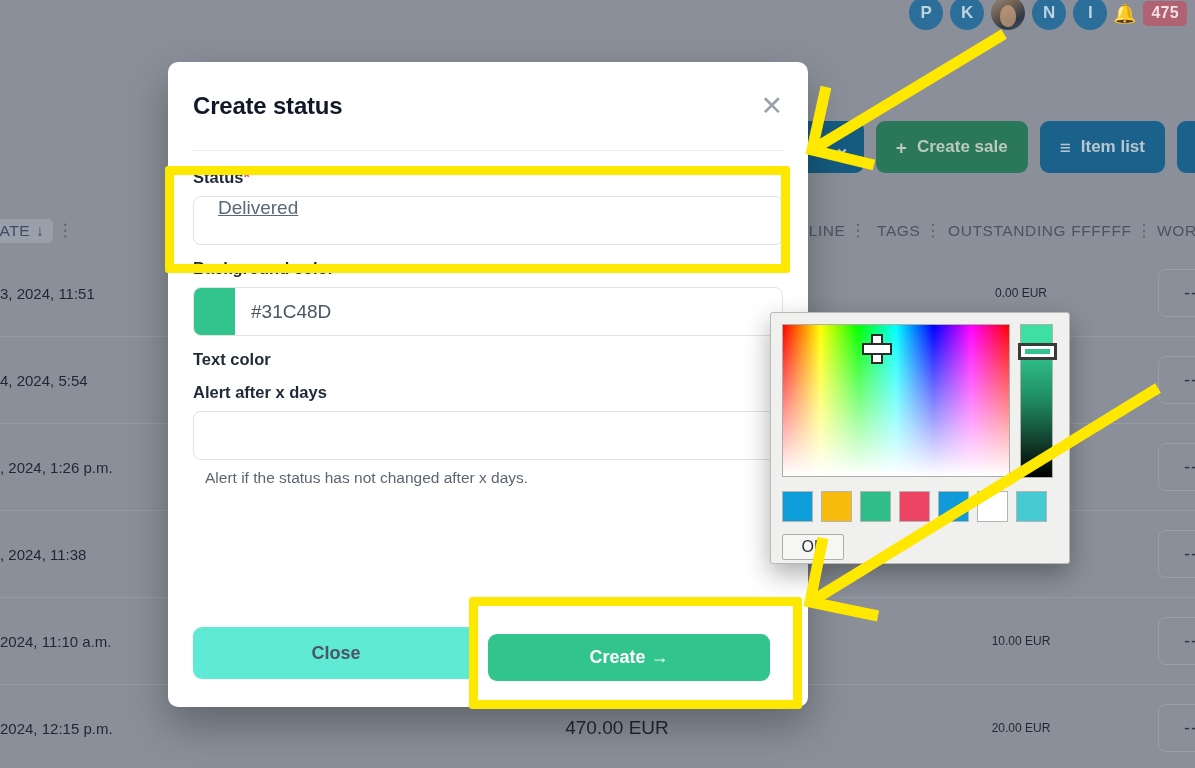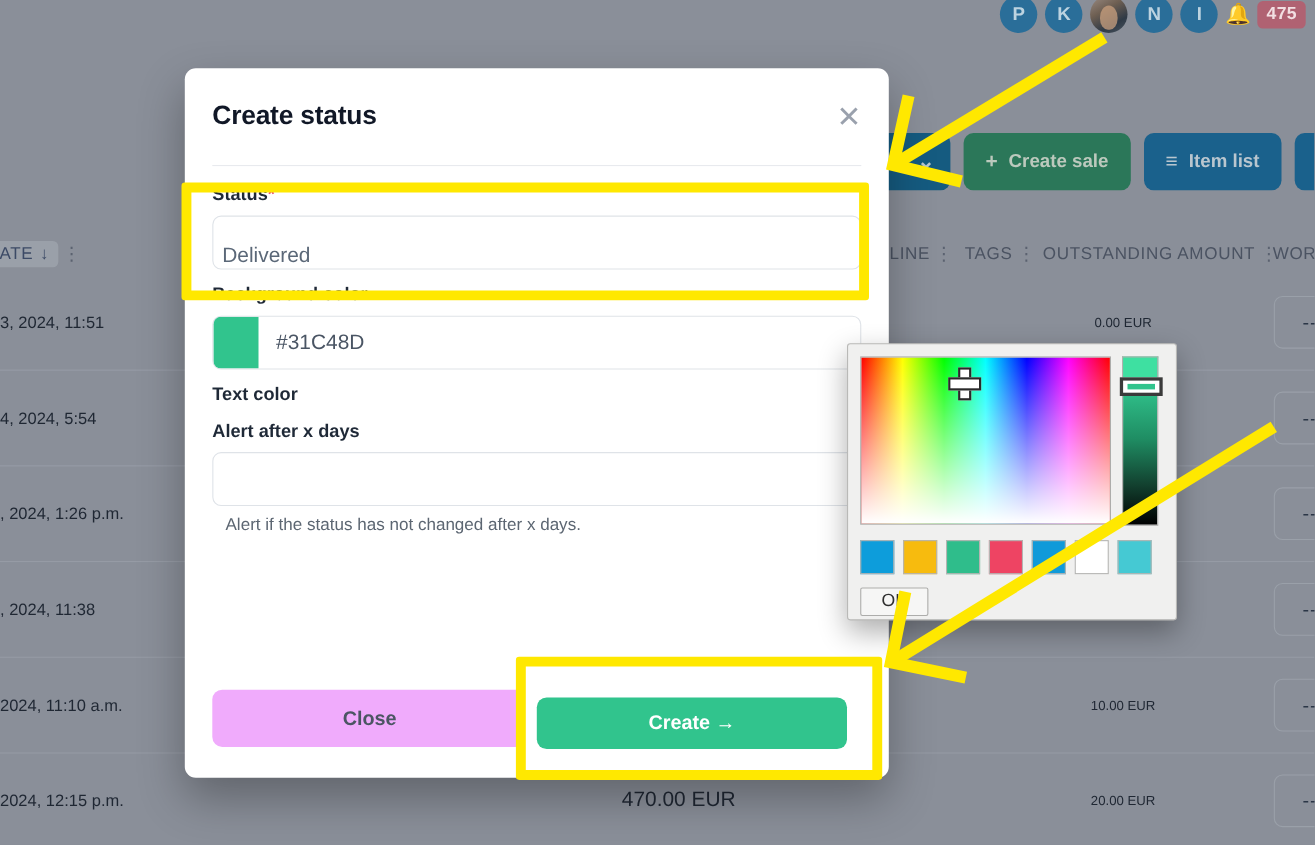--- a/index.html
+++ b/index.html
@@ -119,41 +119,41 @@
   }
   .modal-title { font-size: 24px; font-weight: 700; color: #111827; letter-spacing: -.2px; }
   .modal-close { font-size: 27px; color: #9aa1ad; cursor: pointer; line-height: 1; font-weight: 300; }
   .modal-rule { height: 1px; background: #e8eaee; margin: 0 25px; }
   .modal-body { padding: 17px 25px 0 25px; }
   .field { margin-bottom: 14px; }
   .flabel { font-size: 16.5px; font-weight: 700; color: #1f2937; margin-bottom: 9px; display: block; }
   .req { color: #e8476c; font-weight: 700; }
   .inp {
     width: 100%; height: 49px; border: 1px solid #dfe3e8; border-radius: 8px;
-    font-size: 19px; color: #3f4b5b; padding: 0 8px; background: #fff;
-    display: flex; align-items: flex-end;
+    font-size: 19px; color: #3f4b5b; padding: 0 24px; background: #fff;
+    display: flex; align-items: flex-start; text-decoration: underline;
   }
   .inp.ph { color: #5b6878; }
   .color-row { display: flex; align-items: stretch; height: 49px;
     border: 1px solid #dfe3e8; border-radius: 8px; overflow: hidden; background: #fff; }
   .color-chip { width: 41px; flex: 0 0 41px; }
   .color-chip.white { background: #fff; border-right: 1px solid #dfe3e8; }
   .color-val { flex: 1; display: flex; align-items: center; padding-left: 16px;
     font-size: 19px; color: #4a5564; }
   .helper { font-size: 15.5px; color: #5c6672; padding-left: 12px; margin-top: 9px; }
   .modal-foot {
     position: absolute; left: 0; bottom: 0; width: 100%; padding: 0 25px 28px 25px;
     display: flex; gap: 18px;
   }
   .btn {
     flex: 1; height: 52px; border-radius: 9px; border: none; cursor: pointer;
     font-size: 18px; font-weight: 600; display: flex; align-items: center; justify-content: center;
     font-family: "Liberation Sans", sans-serif;
   }
-  .btn.close { background: #f0abfc; color: #4b5563; }
+  .btn.close { background: #5eead4; color: #4b5563; }
   .btn.create { background: #31c48d; color: #fff; gap: 9px; }
 
   
   .picker {
     position: absolute; left: 770px; top: 312px; width: 300px; height: 252px;
     background: #f0f0ef; border: 1px solid #b9b9b7; border-radius: 3px;
     box-shadow: 0 10px 26px rgba(0,0,0,.32); z-index: 40;
     padding: 11px;
   }
   .pick-top { display: flex; gap: 10px; }
@@ -267,21 +267,21 @@
       </div>
       <div class="th" style="position:absolute;left:775px;">
         <span>EADLINE</span>
         <span class="kebab"></span>
       </div>
       <div class="th" style="position:absolute;left:877px;">
         <span>TAGS</span>
         <span class="kebab"></span>
       </div>
       <div class="th" style="position:absolute;left:948px;">
-        <span>OUTSTANDING AMOUNT</span>
+        <span>OUTSTANDING FFFFFF</span>
         <span class="kebab"></span>
       </div>
       <div class="th" style="position:absolute;left:1157px;">
         <span>WOR</span>
       </div>
     </div>
 
     <div class="tbody">
       <div class="trow">
         <div class="cell-date">3, 2024, 11:51</div>

